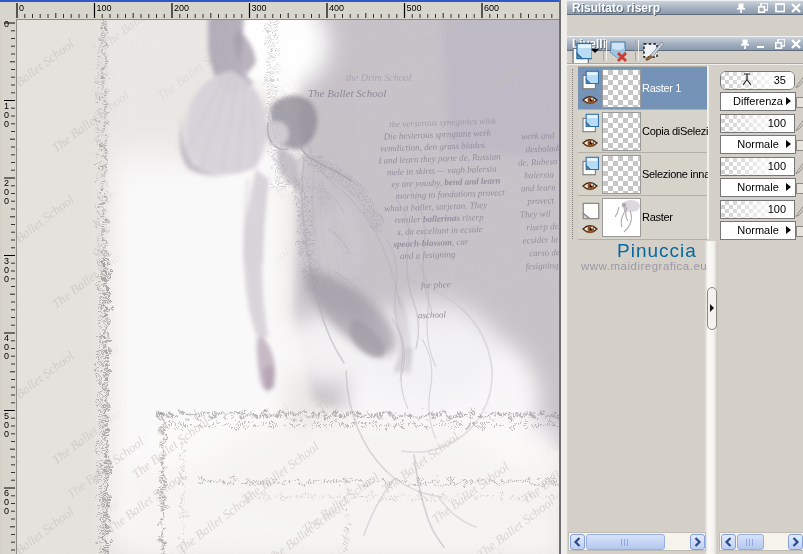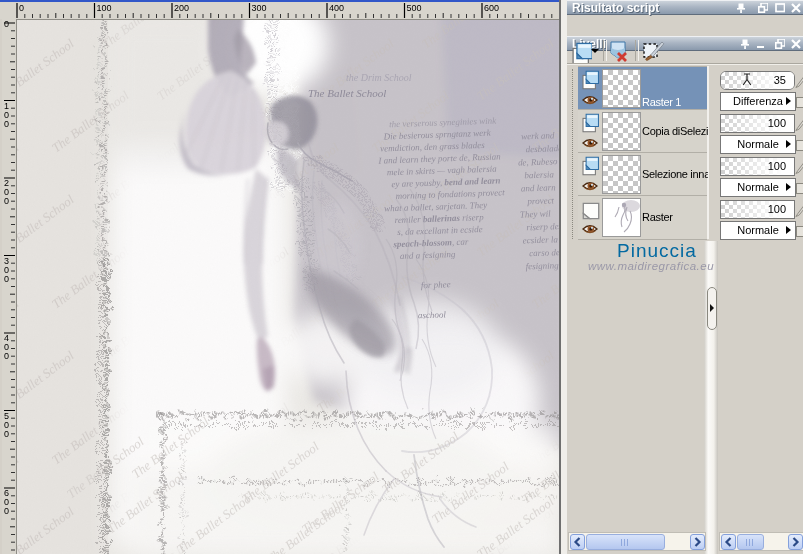--- a/index.html
+++ b/index.html
@@ -22,21 +22,21 @@
   .tbar .cap{position:absolute;left:5px;top:0px;color:#fff;font-weight:bold;font-size:12px;
         text-shadow:1px 1px 0 #5a6878;}
   .ticon{position:absolute;top:2px;width:10px;height:10px;}
   
   #toolbar{position:absolute;left:0;top:36px;width:236px;height:28px;}
   .sep{position:absolute;top:4px;width:2px;height:21px;border-left:1px solid #aaa79f;border-right:1px solid #f2f0ec;}
   
   .row{position:absolute;left:11px;width:129px;height:43px;background:#d6d3cb;border-top:1px solid #b2afa7;}
   .row.sel{background:#7592b7;}
   .rowlabel{position:absolute;left:64px;top:15px;font-size:11px;color:#000;white-space:nowrap;overflow:hidden;width:66px;letter-spacing:-0.3px;}
-  .row.sel .rowlabel{color:#fff;margin-top:14px;}
+  .row.sel .rowlabel{color:#fff;}
   .thumb{position:absolute;left:24px;top:2px;width:37px;height:37px;
      background:
        repeating-conic-gradient(#c6c6c6 0% 25%, #ffffff 0% 50%) 0 0/10px 10px;
      border:1px solid #9a9a9a;}
   .licon{position:absolute;left:4px;top:3px;width:18px;height:20px;}
   .leye{position:absolute;left:4px;top:27px;width:16px;height:11px;}
   
   .opa{position:absolute;left:153px;width:73px;height:17px;background:#fff;border:1px solid #777;overflow:hidden;}
   .opa .chk{position:absolute;left:0;top:0;width:100%;height:100%;
        background:repeating-conic-gradient(#cfcfcf 0% 25%, #ffffff 0% 50%) 0 0/8px 8px;}
@@ -55,21 +55,21 @@
   .sb{position:absolute;top:532px;height:17px;background:#f6f3eb;border:1px solid #c0bdb5;}
   .sbtn{position:absolute;top:1px;width:13px;height:14px;background:linear-gradient(180deg,#e4ecfc,#bccef4);
      border:1px solid #84a0dc;border-radius:3px;}
   .sbtn svg{position:absolute;left:2px;top:2px;}
   .sthumb{position:absolute;top:1px;height:14px;background:linear-gradient(180deg,#d8e3fa,#b4c7ef);
      border:1px solid #98aede;border-radius:3px;}
   .ridges{position:absolute;top:4px;width:9px;height:7px;
      background:repeating-linear-gradient(90deg,#8fa8dd 0 1px,transparent 1px 3px);}
   .wm1{position:absolute;left:20px;top:240px;width:140px;text-align:center;font-family:"Liberation Sans",sans-serif;
      font-size:19px;color:#0369a1;letter-spacing:1px;z-index:3;}
-  .wm2{position:absolute;left:14px;top:260px;width:140px;text-align:center;font-size:11.5px;color:#9a98a8;letter-spacing:0.5px;z-index:3;font-style:italic;}
+  .wm2{position:absolute;left:14px;top:260px;width:140px;font-size:11.5px;color:#9a98a8;letter-spacing:0.5px;z-index:3;}
 </style>
 </head>
 <body>
 <div class="abs" id="art">
 <svg width="543" height="535" viewBox="0 0 543 535">
 <defs>
  <filter id="chalk" x="-30%" y="-30%" width="160%" height="160%">
    <feTurbulence type="fractalNoise" baseFrequency="0.13" numOctaves="2" seed="7" result="n"></feTurbulence>
    <feDisplacementMap in="SourceGraphic" in2="n" scale="16"></feDisplacementMap>
  </filter>
@@ -366,21 +366,21 @@
   <g id="handle35">
     <path d="M2 1 h6 M5 1 v6 M1.2 12 L5 6.5 L8.8 12" fill="none" stroke="#222" stroke-width="1.2"></path>
   </g>
   <g id="pencil">
     <path d="M9 1 L3 9 L1 12 L4.5 10.5 L10.5 3 z" fill="#d8d5ce" stroke="#8a887f"></path>
   </g>
  </defs>
 </svg>
 <div class="abs" id="panel">
   <div class="tbar" style="top:0px;">
-      <span class="cap">Risultato script</span>
+      <span class="cap">Risultato riserp</span>
     <svg class="ticon" style="left:169px;" viewBox="0 0 10 10">
         <use href="#pin"></use>
       </svg>
     <svg class="ticon" style="left:191px;" viewBox="0 0 10 10">
         <use href="#restore"></use>
       </svg>
     <svg class="ticon" style="left:208px;" viewBox="0 0 10 10">
         <use href="#maxi"></use>
       </svg>
     <svg class="ticon" style="left:224px;" viewBox="0 0 10 10">

